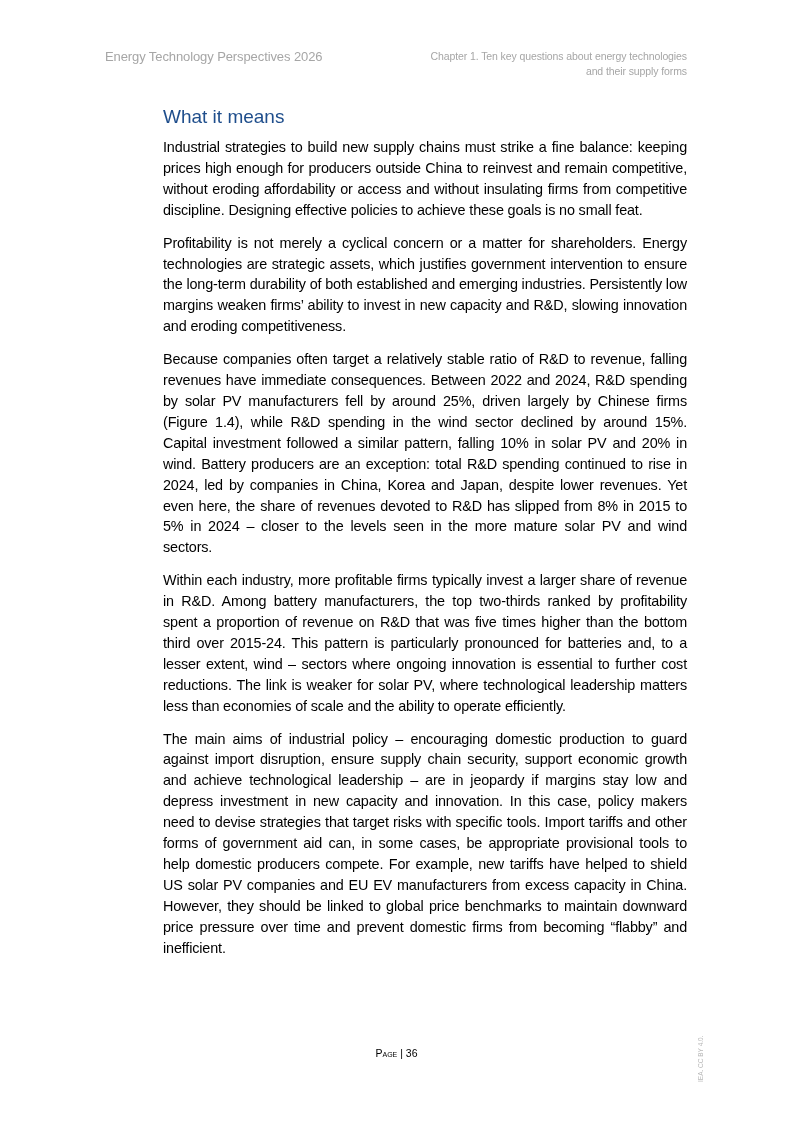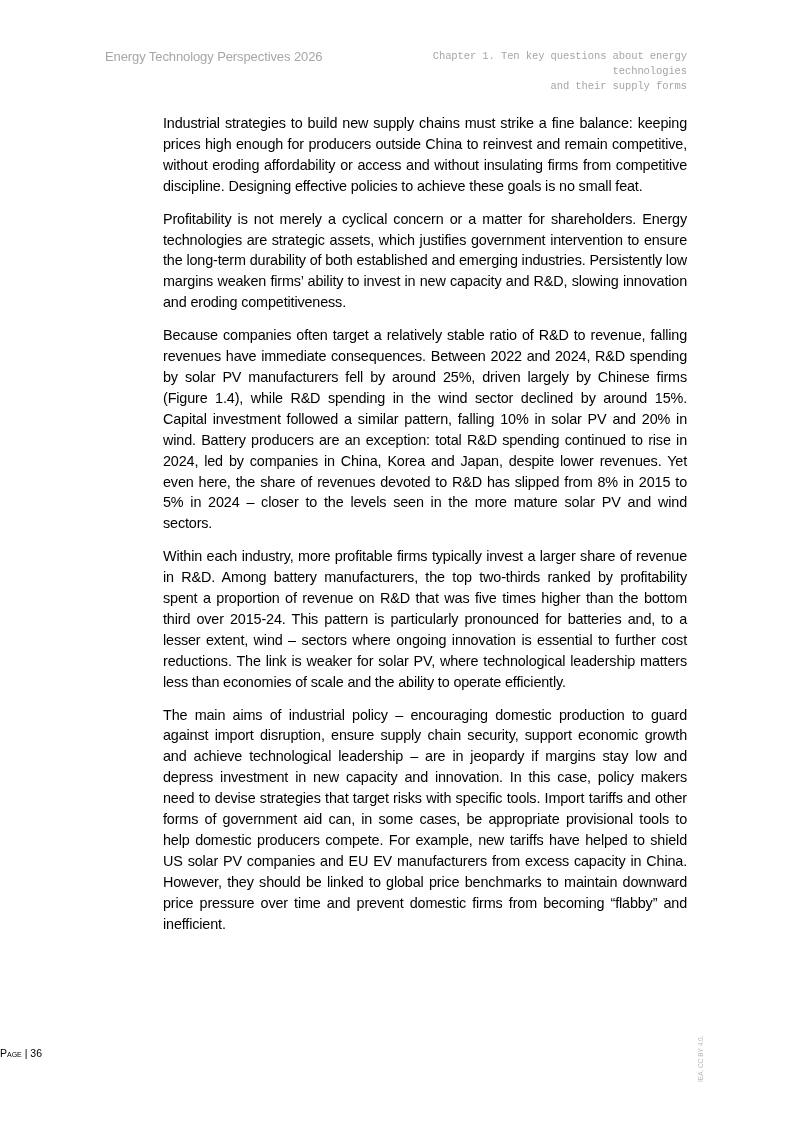--- a/index.html
+++ b/index.html
@@ -26,21 +26,20 @@
     .header-right {
       position: absolute;
       right: 106px;
       top: 49px;
       width: 320px;
       text-align: right;
       font-size: 10.5px;
       line-height: 15px;
       color: #a6a6a6;
       letter-spacing: -0.1px;
-      font-family: Liberation Mono, monospace;
     }
     .content {
       position: absolute;
       left: 163px;
       top: 105px;
       width: 524px;
     }
     h1.section-title {
       margin: 0 0 5px 0;
       font-size: 19px;
@@ -53,21 +52,21 @@
       font-size: 14.4px;
       line-height: 20.9px;
       text-align: justify;
       letter-spacing: -0.15px;
     }
     .page-number {
       position: absolute;
       left: 0;
       width: 793px;
       top: 1047px;
-      text-align: left;
+      text-align: center;
       font-size: 10.5px;
       color: #000000;
     }
     .page-number .small-caps {
       font-variant: small-caps;
     }
     .license {
       position: absolute;
       left: 697px;
       top: 1082px;
@@ -81,20 +80,21 @@
 </head>
 <body>
 
 <div class="header-left">Energy Technology Perspectives 2026</div>
 <div class="header-right">
   <div>Chapter 1. Ten key questions about energy technologies</div>
   <div>and their supply forms</div>
 </div>
 
 <div class="content">
+  <h1 class="section-title">What it means</h1>
   <p class="body-para">Industrial strategies to build new supply chains must strike a fine balance: keeping prices high enough for producers outside China to reinvest and remain competitive, without eroding affordability or access and without insulating firms from competitive discipline. Designing effective policies to achieve these goals is no small feat.</p>
   <p class="body-para">Profitability is not merely a cyclical concern or a matter for shareholders. Energy technologies are strategic assets, which justifies government intervention to ensure the long-term durability of both established and emerging industries. Persistently low margins weaken firms’ ability to invest in new capacity and R&amp;D, slowing innovation and eroding competitiveness.</p>
   <p class="body-para">Because companies often target a relatively stable ratio of R&amp;D to revenue, falling revenues have immediate consequences. Between 2022 and 2024, R&amp;D spending by solar PV manufacturers fell by around 25%, driven largely by Chinese firms (Figure 1.4), while R&amp;D spending in the wind sector declined by around 15%. Capital investment followed a similar pattern, falling 10% in solar PV and 20% in wind. Battery producers are an exception: total R&amp;D spending continued to rise in 2024, led by companies in China, Korea and Japan, despite lower revenues. Yet even here, the share of revenues devoted to R&amp;D has slipped from 8% in 2015 to 5% in 2024 – closer to the levels seen in the more mature solar PV and wind sectors.</p>
   <p class="body-para">Within each industry, more profitable firms typically invest a larger share of revenue in R&amp;D. Among battery manufacturers, the top two-thirds ranked by profitability spent a proportion of revenue on R&amp;D that was five times higher than the bottom third over 2015-24. This pattern is particularly pronounced for batteries and, to a lesser extent, wind – sectors where ongoing innovation is essential to further cost reductions. The link is weaker for solar PV, where technological leadership matters less than economies of scale and the ability to operate efficiently.</p>
   <p class="body-para">The main aims of industrial policy – encouraging domestic production to guard against import disruption, ensure supply chain security, support economic growth and achieve technological leadership – are in jeopardy if margins stay low and depress investment in new capacity and innovation. In this case, policy makers need to devise strategies that target risks with specific tools. Import tariffs and other forms of government aid can, in some cases, be appropriate provisional tools to help domestic producers compete. For example, new tariffs have helped to shield US solar PV companies and EU EV manufacturers from excess capacity in China. However, they should be linked to global price benchmarks to maintain downward price pressure over time and prevent domestic firms from becoming “flabby” and inefficient.</p>
 </div>
 
 <div class="page-number">
   <span class="small-caps">Page</span><span> | </span><span>36</span>
 </div>

